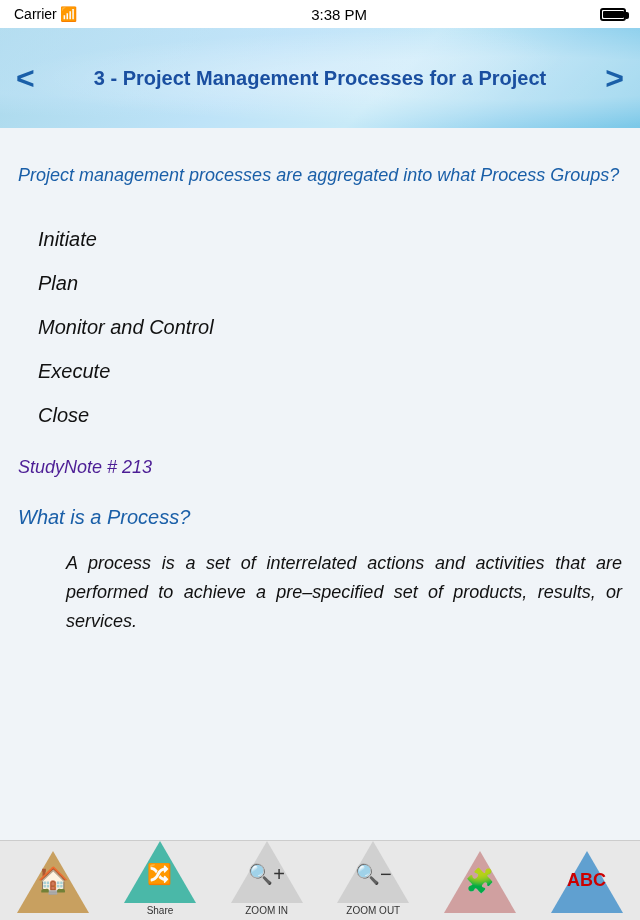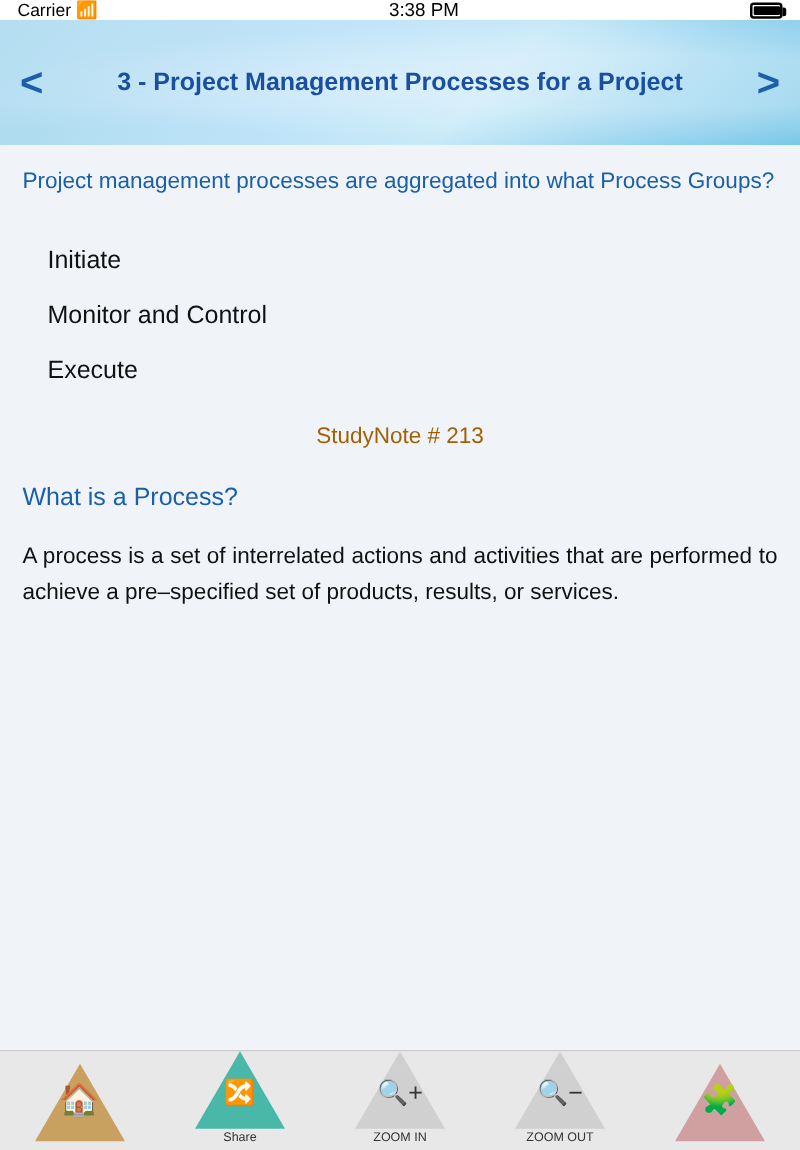--- a/index.html
+++ b/index.html
@@ -9,21 +9,21 @@
       width: 640px;
       min-height: 920px;
       font-family: -apple-system, 'Helvetica Neue', Arial, sans-serif;
       background: #f0f4f8;
       overflow-x: hidden;
     }
 
     
     #status-bar {
       width: 100%;
-      height: 16px;
+      height: 28px;
       background: white;
       display: flex;
       align-items: center;
       justify-content: space-between;
       padding: 0 14px;
       font-size: 14px;
       font-weight: 500;
       color: #000;
     }
     .status-time {
@@ -106,22 +106,23 @@
       font-size: 20px;
       font-weight: bold;
       z-index: 5;
       padding: 0 50px;
       line-height: 1.3;
     }
 
     
     #main-content {
       background: #f0f4f8;
-      padding: 15px 18px 0 18px;
+      padding: 34px 18px 0 18px;
       min-height: 700px;
+      font-style: italic;
     }
 
     .question-text {
       color: #1a5fa8;
       font-size: 18px;
       font-weight: 500;
       line-height: 1.5;
       text-align: justify;
       margin-bottom: 28px;
     }
@@ -133,39 +134,39 @@
     .answer-item {
       font-size: 20px;
       color: #111;
       line-height: 1.4;
       padding: 8px 0;
       border-bottom: none;
       margin-left: 20px;
     }
 
     .study-note {
-      color: #a16207;
+      color: #4c1d95;
       font-size: 18px;
       margin-top: 20px;
       margin-bottom: 28px;
-      text-align: center;
     }
 
     .section-question {
       color: #1a5fa8;
       font-size: 20px;
       font-weight: 500;
       margin-bottom: 20px;
     }
 
     .section-answer {
       color: #111;
       font-size: 18px;
       line-height: 1.6;
       text-align: justify;
+      margin-left: 48px;
     }
 
     
     #bottom-toolbar {
       position: fixed;
       bottom: 0;
       width: 640px;
       height: 80px;
       background: #e8e8e8;
       display: flex;
@@ -238,22 +239,24 @@
   <button class="header-nav-btn header-nav-left">&lt;</button>
   <div class="header-title">3 - Project Management Processes for a Project</div>
   <button class="header-nav-btn header-nav-right">&gt;</button>
 </div>
 
 <div id="main-content">
   <div class="question-text">Project management processes are aggregated into what Process Groups?</div>
 
   <div class="answer-list">
     <div class="answer-item">Initiate</div>
+    <div class="answer-item">Plan</div>
     <div class="answer-item">Monitor and Control</div>
     <div class="answer-item">Execute</div>
+    <div class="answer-item">Close</div>
   </div>
 
   <div class="study-note">StudyNote # 213</div>
 
   <div class="section-question">What is a Process?</div>
 
   <div class="section-answer">A process is a set of interrelated actions and activities that are performed to achieve a pre–specified set of products, results, or services.</div>
 
   <div class="bottom-spacer"></div>
 </div>
@@ -291,14 +294,20 @@
     <span class="toolbar-label">ZOOM OUT</span>
   </div>
 
   <div class="toolbar-btn">
     <div class="tri-btn">
       <div class="tri-shape tri-puzzle"></div>
       <span style="position:relative;z-index:5;font-size:24px;">🧩</span>
     </div>
   </div>
 
+  <div class="toolbar-btn">
+    <div class="tri-btn">
+      <div class="tri-shape tri-abc"></div>
+      <span style="position:relative;z-index:5;font-size:18px;font-weight:bold;color:#c00;">ABC</span>
+    </div>
+  </div>
 
 </div>
 
 </body></html>

